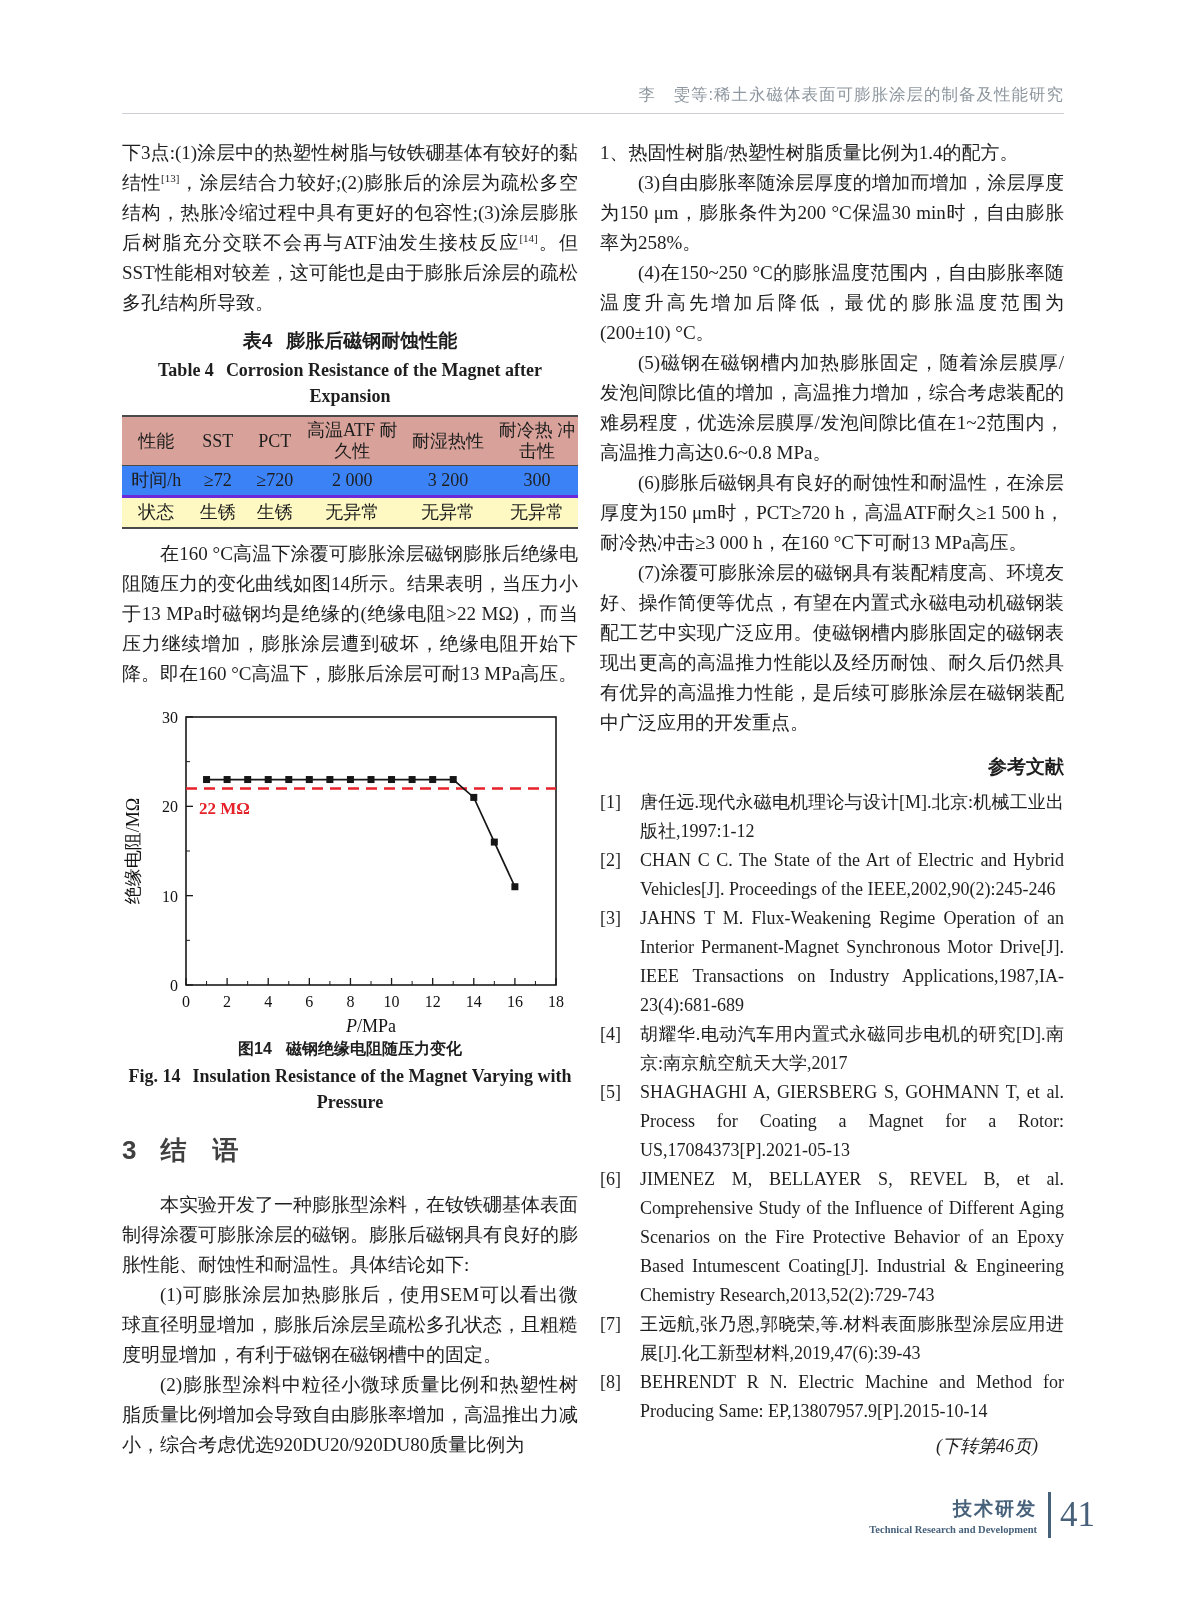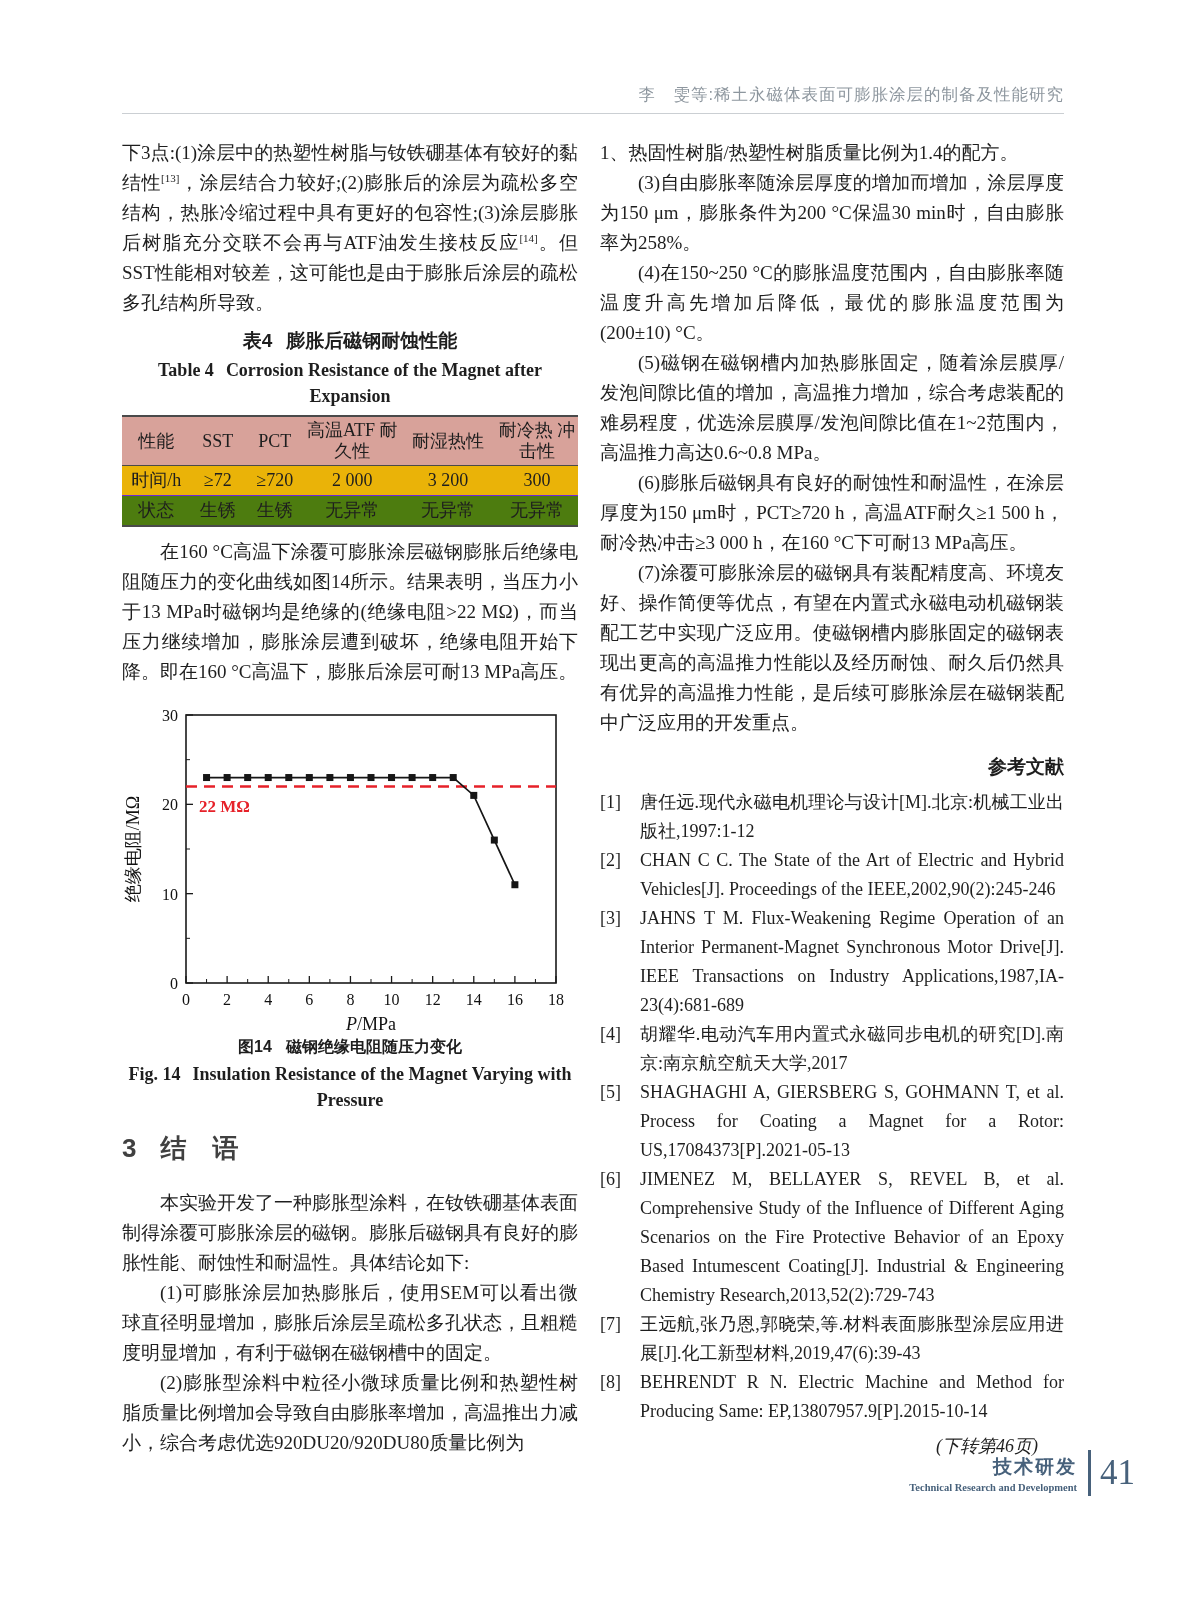--- a/index.html
+++ b/index.html
@@ -31,22 +31,22 @@
   .tcap-zh{text-align:center;font-family:"Liberation Sans",sans-serif;font-weight:bold;
     font-size:19px;margin-top:10px;}
   .tcap-zh .gap, .fcap-zh .gap{display:inline-block;width:14px;}
   .tcap-en{text-align:center;font-weight:bold;font-size:18px;line-height:26px;margin-top:3px;}
   .tcap-en .lbl{margin-right:12px;}
   table.data-table{width:100%;border-collapse:collapse;margin-top:6px;font-size:18px;
     text-align:center;border-top:2px solid #4a4a4a;border-bottom:2px solid #4a4a4a;}
   table.data-table th{font-weight:normal;line-height:21px;padding:3px 1px;background:#d8a29a;
     border-bottom:1px solid #4a4a4a;}
   table.data-table td{line-height:25px;padding:2px 1px;}
-  tr.row-time td{background:#eab308;border-bottom:1px solid #6d28d9;}
-  tr.row-state td{background:#4d7c0f;}
+  tr.row-time td{background:#3b82f6;border-bottom:3px solid #6d28d9;}
+  tr.row-state td{background:#fef9c3;}
 
   
   figure{margin:16px 0 0;padding:0;}
   .chart-wrap{width:456px;height:330px;}
   .chart-wrap svg{display:block;}
   .fcap-zh{text-align:center;font-family:"Liberation Sans",sans-serif;font-weight:bold;
     font-size:16px;margin-top:4px;}
   .fcap-en{text-align:center;font-weight:bold;font-size:18px;line-height:26px;margin-top:3px;}
   .fcap-en .lbl{margin-right:12px;}
 
@@ -60,22 +60,22 @@
   .ref-heading{text-align:right;font-family:"Liberation Sans",sans-serif;font-weight:bold;
     font-size:19px;margin:16px 0 8px;}
   .ref-list{margin:0;padding:0;}
   .ref-item{display:flex;font-size:18px;line-height:29px;text-align:justify;}
   .ref-num{flex:0 0 40px;}
   .ref-text{flex:1;}
   .continuation{text-align:right;font-style:italic;font-size:18px;margin-top:8px;
     padding-right:26px;}
 
   
-  .page-footer{position:absolute;left:0;top:1450px;width:100%;box-sizing:border-box;
-    padding-right:52px;display:flex;justify-content:flex-end;align-items:center;color:#47617b;}
+  .page-footer{position:absolute;left:0;top:1492px;width:100%;box-sizing:border-box;
+    padding-right:92px;display:flex;justify-content:flex-end;align-items:center;color:#47617b;}
   .footer-labels{text-align:right;}
   .footer-zh{font-family:"Liberation Sans",sans-serif;font-weight:bold;font-size:19px;
     letter-spacing:2px;}
   .footer-en{font-size:10.5px;font-weight:bold;margin-top:2px;}
   .footer-bar{width:3px;height:46px;background:#47617b;margin:0 9px 0 11px;}
   .footer-page{font-size:35px;}
 </style>
 </head>
 <body>
 

